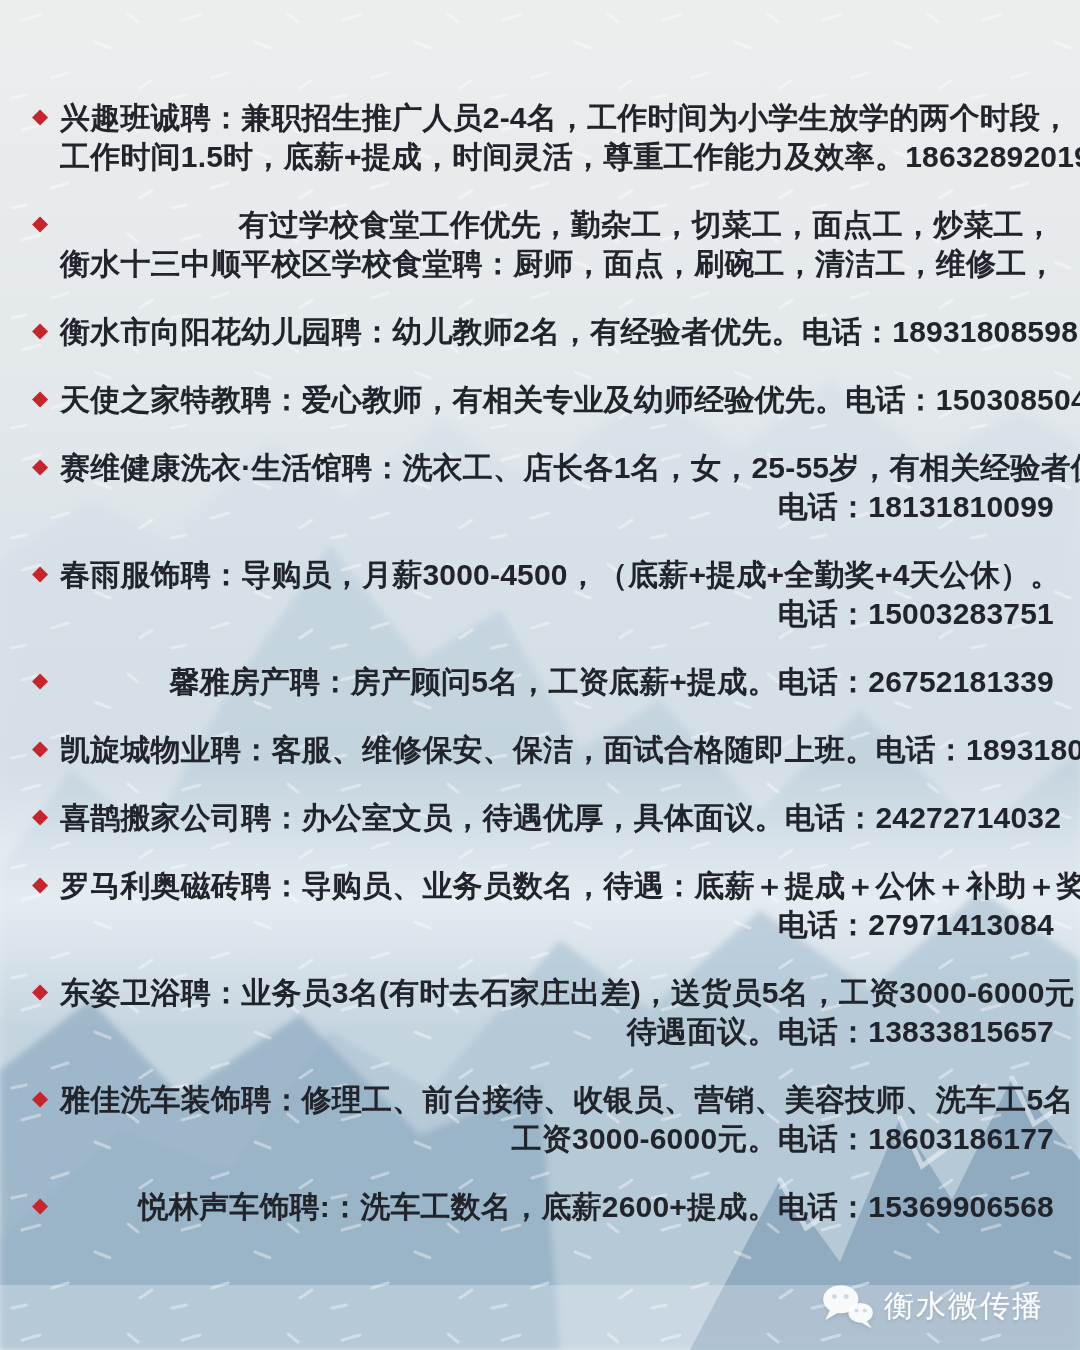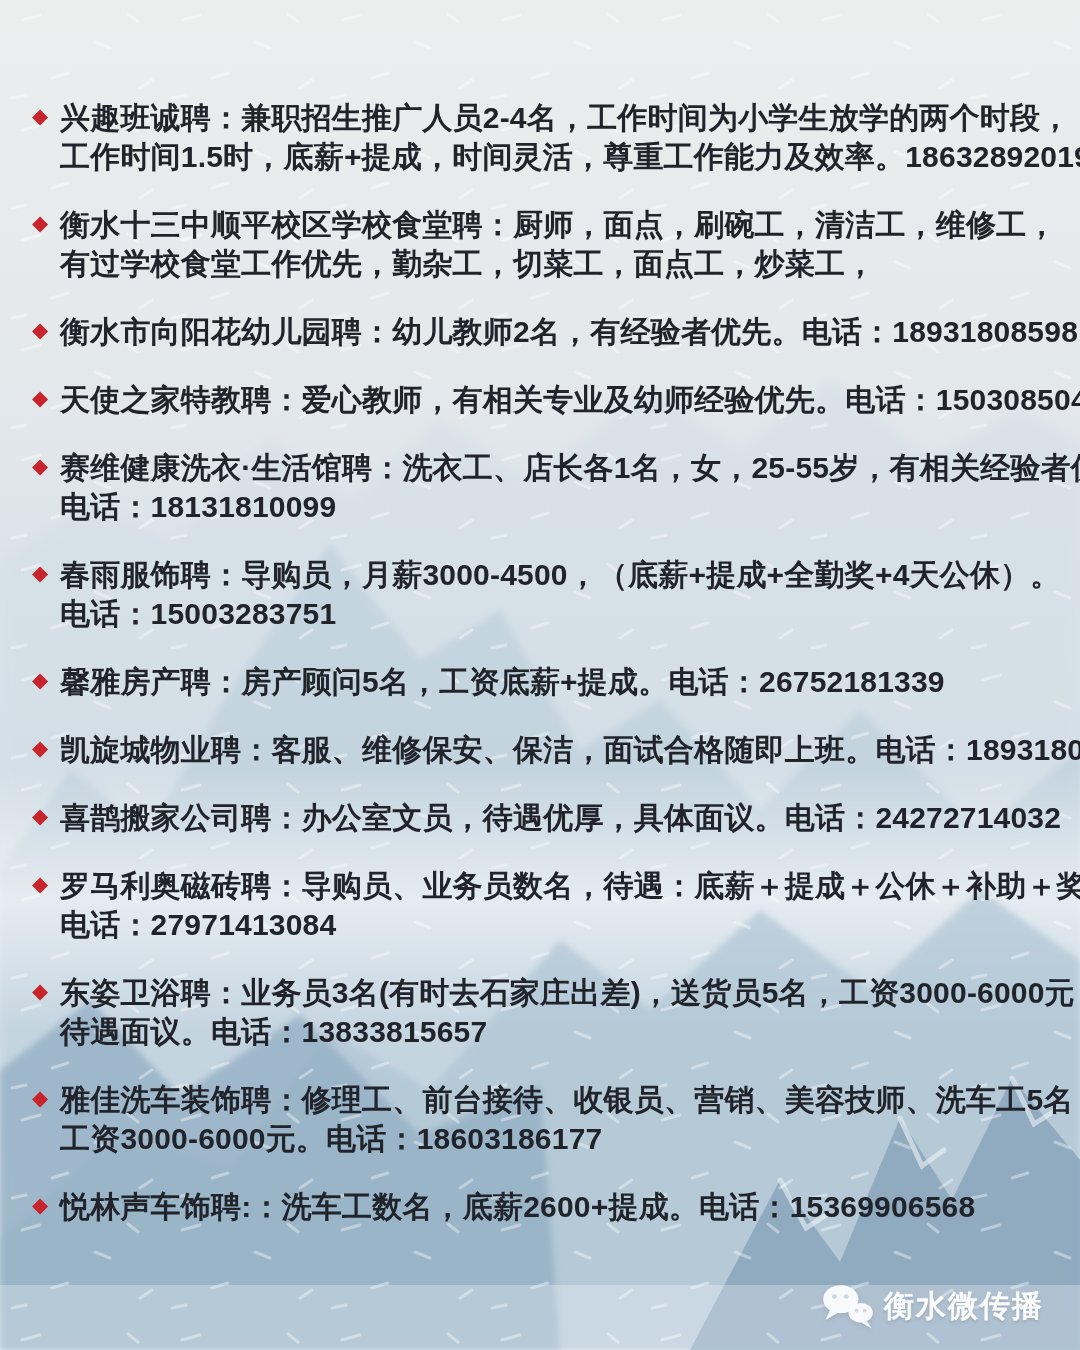--- a/index.html
+++ b/index.html
@@ -16,26 +16,26 @@
   p.listing{
     margin:0 0 29px 0;
     font-size:30px;line-height:39px;font-weight:700;
     color:#21242b;position:relative;padding-left:28px;
     letter-spacing:.2px;
   }
   .bullet{
     position:absolute;left:0;top:7px;
     font-size:21px;line-height:1;color:#c8242b;
   }
-  .line{display:block;white-space:nowrap;}
+  .line{display:block;white-space:nowrap;text-align:right;}
   .watermark{
     position:absolute;right:36px;bottom:20px;z-index:3;
     display:flex;align-items:center;gap:8px;
     color:rgba(255,255,255,.92);
-    font-size:30px;font-weight:700;letter-spacing:2px;
+    font-size:30px;font-weight:400;letter-spacing:2px;
     text-shadow:0 2px 3px rgba(125,140,155,.45), 0 0 1px rgba(255,255,255,.8);
   }
   .watermark svg{display:block;filter:drop-shadow(0 2px 2px rgba(125,140,155,.4));}
 </style>
 </head>
 <body>
 
 <svg class="bg-art" viewBox="0 0 1080 1350" preserveAspectRatio="none" aria-hidden="true">
   <defs>
     <linearGradient id="sky" x1="0" y1="0" x2="0" y2="1">
@@ -94,22 +94,22 @@
 <main class="job-list">
 
   <p class="listing">
     <span class="bullet">◆</span>
     <span class="line">兴趣班诚聘：兼职招生推广人员2-4名，工作时间为小学生放学的两个时段，</span>
     <span class="line">工作时间1.5时，底薪+提成，时间灵活，尊重工作能力及效率。18632892019</span>
   </p>
 
   <p class="listing">
     <span class="bullet">◆</span>
+    <span class="line">有过学校食堂工作优先，勤杂工，切菜工，面点工，炒菜工，</span>
     <span class="line">衡水十三中顺平校区学校食堂聘：厨师，面点，刷碗工，清洁工，维修工，</span>
-    <span class="line">有过学校食堂工作优先，勤杂工，切菜工，面点工，炒菜工，</span>
   </p>
 
   <p class="listing">
     <span class="bullet">◆</span>
     <span class="line">衡水市向阳花幼儿园聘：幼儿教师2名，有经验者优先。电话：18931808598</span>
   </p>
 
   <p class="listing">
     <span class="bullet">◆</span>
     <span class="line">天使之家特教聘：爱心教师，有相关专业及幼师经验优先。电话：15030850415</span>

